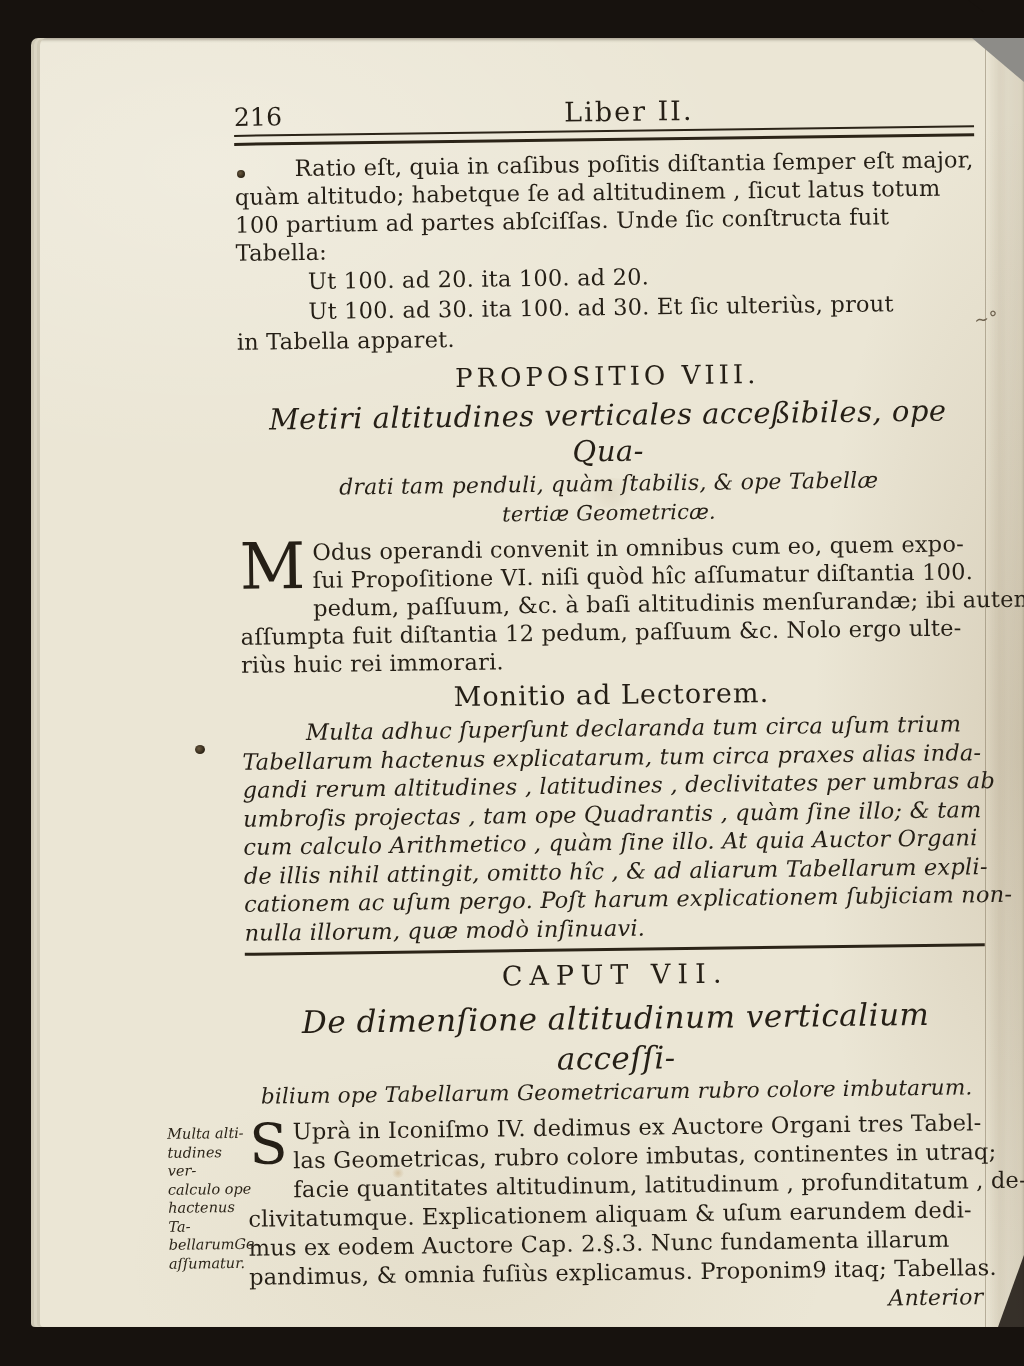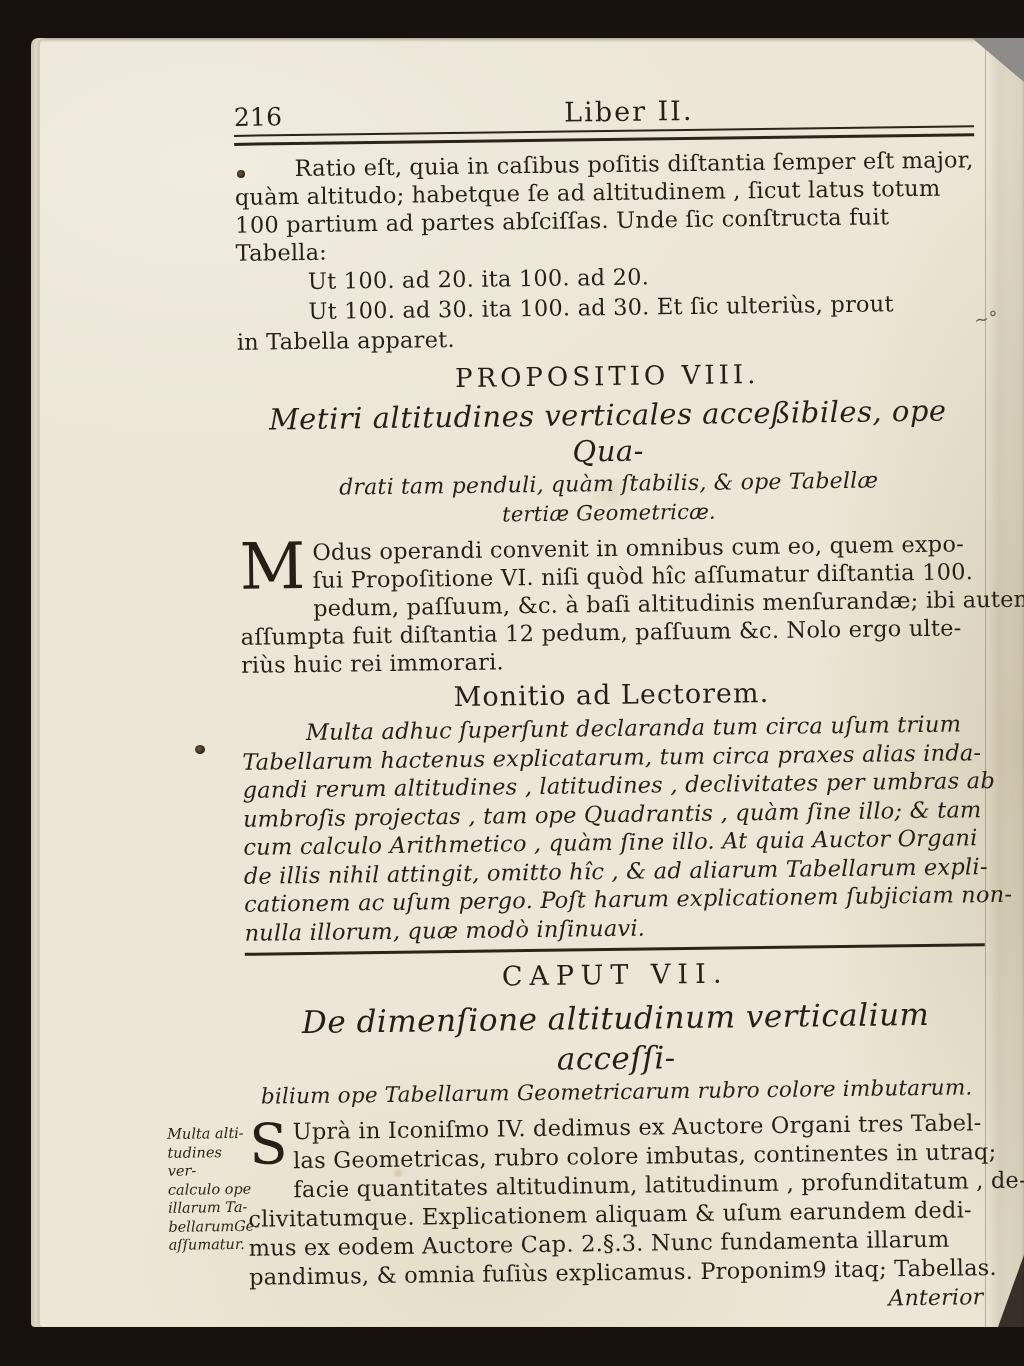--- a/index.html
+++ b/index.html
@@ -153,21 +153,21 @@
 
       <div class="caput-heading">CAPUT VII.</div>
       <div class="caput-title-1">De dimenſione altitudinum verticalium acceſſi-</div>
       <div class="caput-title-2">bilium ope Tabellarum Geometricarum rubro colore imbutarum.</div>
 
       <div class="sup-para">
         <div class="margin-note">
           <div>Multa alti-</div>
           <div>tudines ver-</div>
           <div>calculo ope</div>
-          <div>illarum Ta-</div>
+          <div>hactenus Ta-</div>
           <div>bellarumGe-</div>
           <div>aſſumatur.</div>
         </div>
         <span class="dropcap dropcap-s">S</span>
         <div class="line">Uprà in Iconiſmo IV. dedimus ex Auctore Organi tres Tabel-</div>
         <div class="line">las Geometricas, rubro colore imbutas, continentes in utraq;</div>
         <div class="line">facie quantitates altitudinum, latitudinum , profunditatum , de-</div>
         <div class="line">clivitatumque.  Explicationem aliquam &amp; uſum earundem dedi-</div>
         <div class="line">mus ex eodem Auctore Cap. 2.§.3. Nunc fundamenta illarum</div>
         <div class="line">pandimus, &amp; omnia fuſiùs explicamus. Proponim9 itaq; Tabellas.</div>

